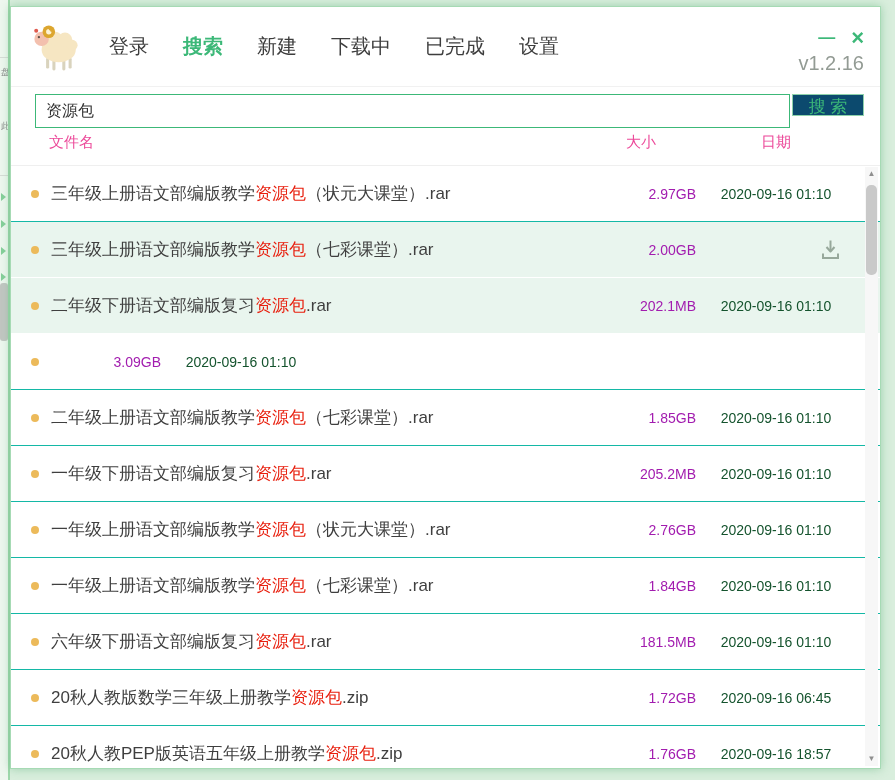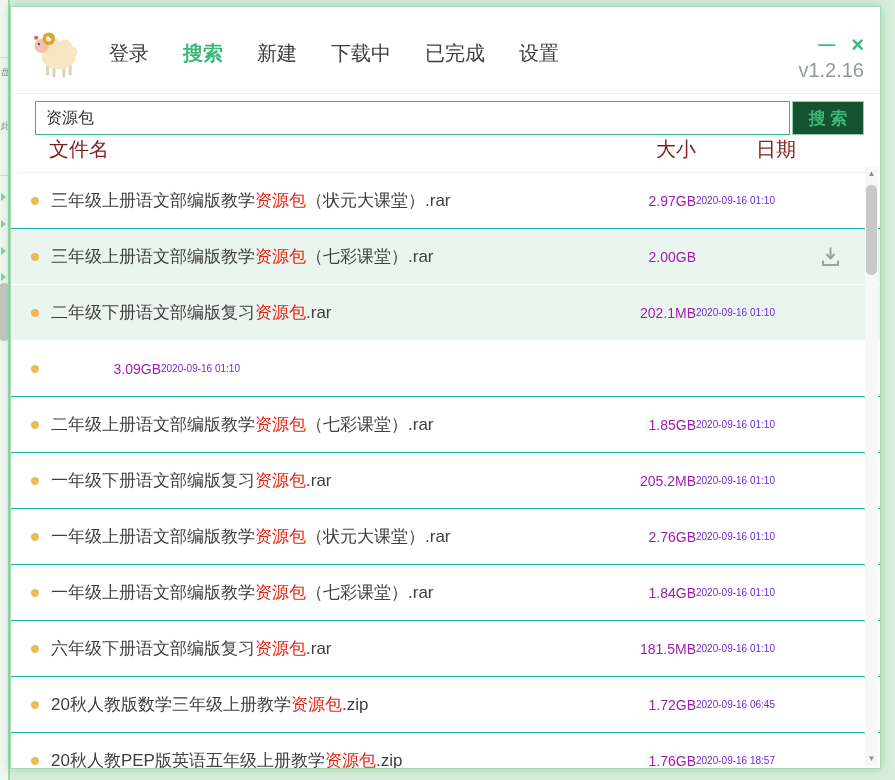--- a/index.html
+++ b/index.html
@@ -20,59 +20,59 @@
   .hline { position:absolute; left:0; width:10px; height:1px; background:#d7dcd7; }
   .h1{top:57px;} .h2{top:175px;}
 
   
   .window { position:absolute; left:10px; top:6px; width:871px; height:763px;
     background:#ffffff; border:1px solid #a6dab4;
     box-shadow:0 0 9px rgba(80,170,110,.45); overflow:hidden; }
 
   
   .titlebar { position:relative; height:80px; display:flex; align-items:center;
-    padding:0 18px; border-bottom:1px solid #f1f1f1; background:#fff;margin-top:7px; }
+    padding:0 18px; border-bottom:1px solid #f1f1f1; background:#fff; }
   .logo { width:54px; height:58px; margin-right:26px; flex-shrink:0; }
   .nav { display:flex; gap:34px; font-size:20px; color:#3d3d3d; }
   .nav-item { cursor:pointer; }
   .nav-item.active { color:#3cb878; font-weight:bold; }
   .win-right { position:absolute; right:16px; top:22px; text-align:right; }
   .win-controls { display:flex; gap:16px; justify-content:flex-end;
     color:#3cb878; font-weight:bold; }
   .min-glyph { font-size:17px; line-height:17px; cursor:pointer; }
   .close-glyph { font-size:22px; line-height:17px; cursor:pointer; }
   .version { margin-top:6px; color:#939b94; font-size:20px; }
 
   
   .search-row { display:flex; margin:7px 16px 0 24px; height:34px; }
   .search-input { flex:1; height:34px; border:1px solid #3cb878; padding:0 10px;
     font-size:16px; color:#333; outline:none;
     font-family:"Liberation Sans","DejaVu Sans",sans-serif; }
-  .search-btn { width:72px; height:34px; margin-left:2px; background:#14532d;
+  .search-btn { width:72px; height:22px; margin-left:2px; background:#0c4a6e;
     border:1px solid #8ed2ab; color:#3cb878; font-size:17px; cursor:pointer;
-    font-family:"Liberation Sans","DejaVu Sans",sans-serif;font-weight:bold; }
+    font-family:"Liberation Sans","DejaVu Sans",sans-serif; }
 
   
   .thead { display:flex; align-items:center; height:38px; padding:0 24px 8px 38px;
-    font-size:20px; color:#7f1d1d; border-bottom:1px solid #efefef; }
+    font-size:15px; color:#ec4899; border-bottom:1px solid #efefef; }
   .th-name { flex:1; }
-  .th-size { width:110px; text-align:right; }
+  .th-size { width:110px; text-align:center; }
   .th-date { width:160px; text-align:center; }
 
   
   .list { position:relative; height:603px; overflow:hidden; }
   .row { display:flex; align-items:center; height:56px; padding:0 24px 0 20px;
     border-bottom:1px solid #14b8a6; cursor:pointer; background:#fff; }
   .row.hl { background:#e9f5ee; border-bottom-color:#ffffff; }
   .dot { width:8px; height:8px; border-radius:50%; background:#ecba5a;
     margin-right:12px; flex-shrink:0; }
   .fname { flex:1; font-size:17px; color:#3f3f3f; white-space:nowrap; overflow:hidden; }
   .term { color:#e8200f; }
   .fsize { width:110px; text-align:right; color:#a21caf; font-size:14px; }
-  .fdate { width:160px; text-align:left; color:#6d28d9; font-size:10px; }
+  .fdate { width:160px; text-align:center; color:#14532d; font-size:14px; }
   .dl { width:160px; display:none; justify-content:flex-end; padding-right:12px; }
 
   
   .scrollbar { position:absolute; right:2px; top:160px; bottom:2px; width:13px;
     background:#f7f7f7; }
   .sb-arrow { position:absolute; left:0; width:13px; height:14px; text-align:center;
     font-size:8px; line-height:14px; color:#8f8f8f; cursor:pointer; }
   .sb-up { top:0; } .sb-down { bottom:0; }
   .sb-thumb { position:absolute; left:1px; top:18px; width:11px; height:90px;
     background:#c9c9c9; border-radius:5px; cursor:pointer; }

